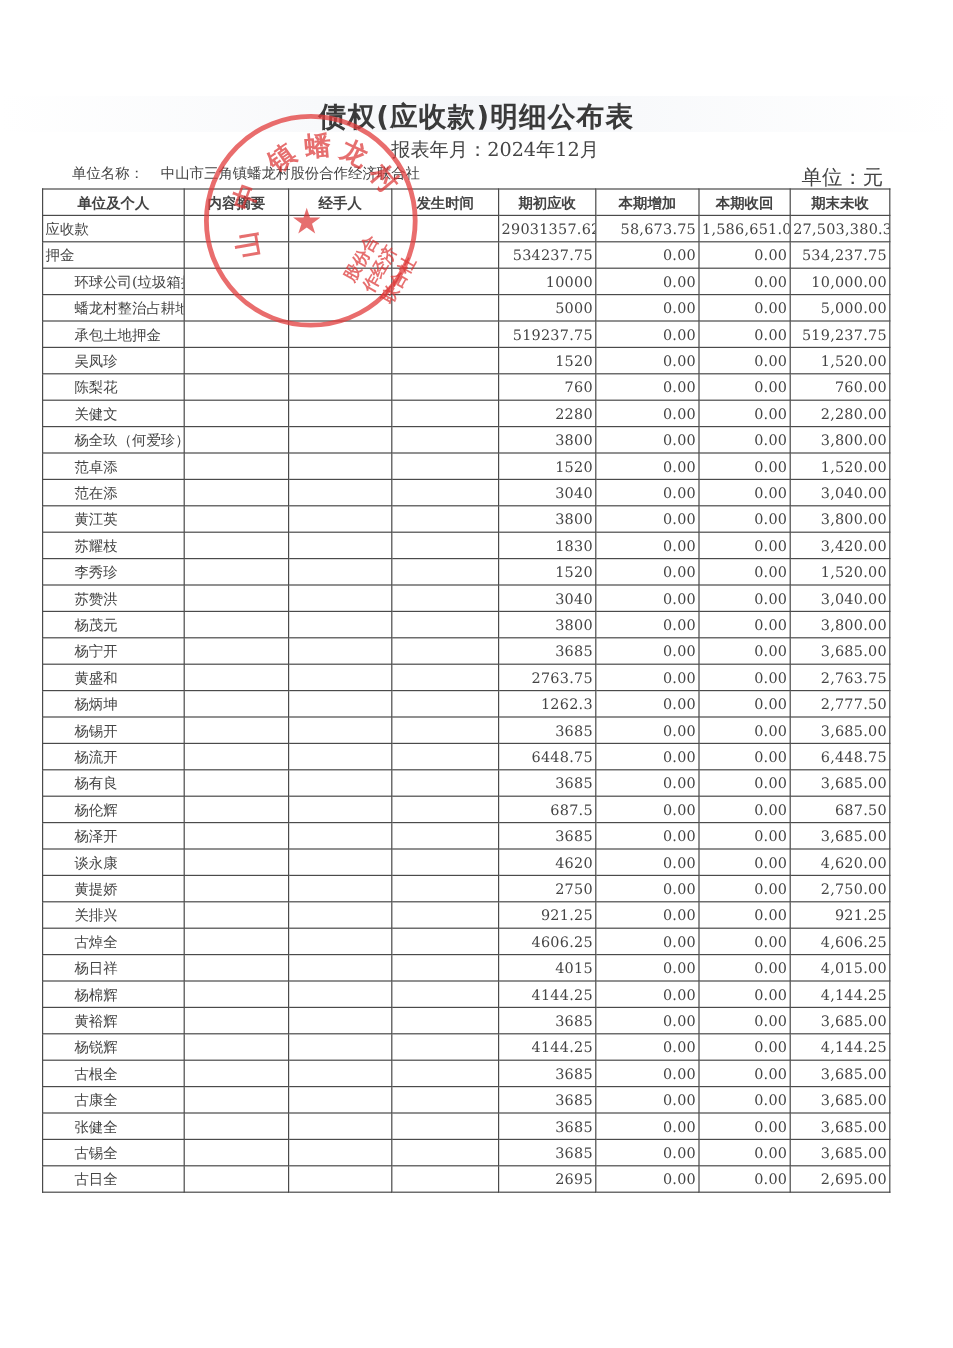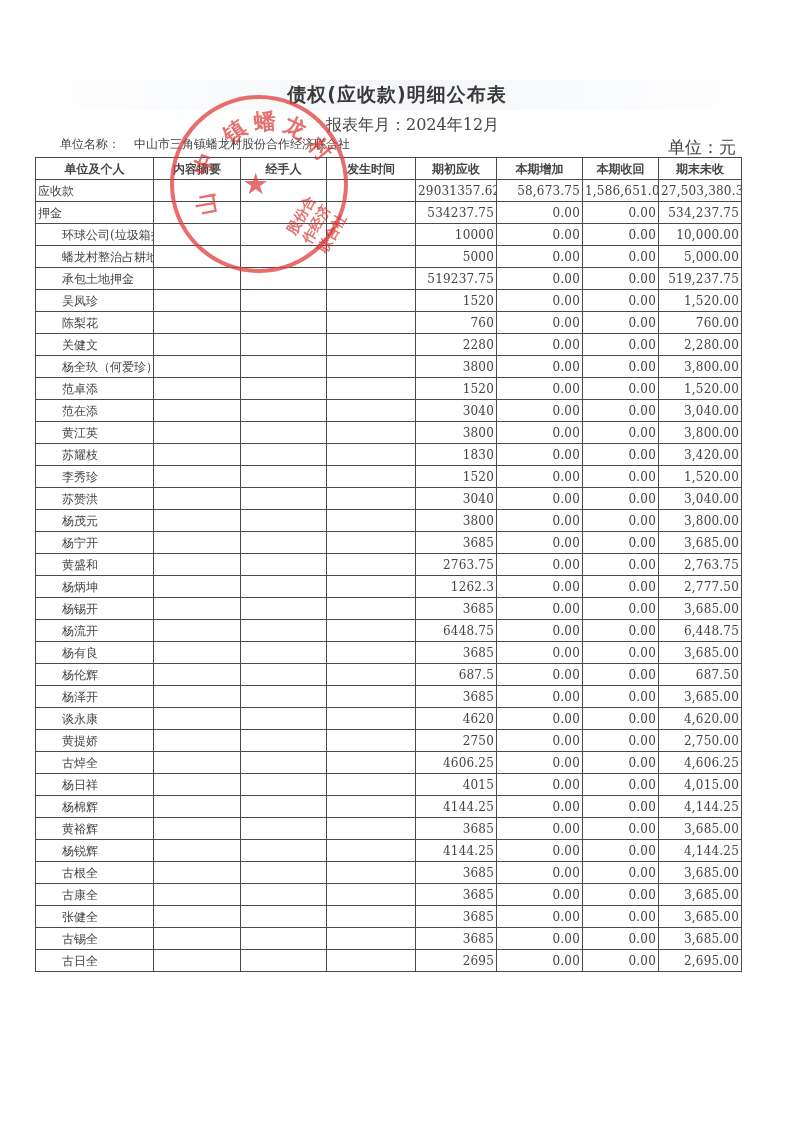--- a/index.html
+++ b/index.html
@@ -9,21 +9,21 @@
       font-family: "DejaVu Serif", "Liberation Serif", serif;
       color: #333;
     }
     .scan-noise {
       position: absolute; left: 0; top: 80px; width: 794px; height: 30px;
       background: linear-gradient(90deg, rgba(230,235,240,0.0), rgba(225,230,238,0.35), rgba(230,235,240,0.0));
     }
     .title {
       position: absolute; top: 82px; left: 0; width: 794px; text-align: center;
       font-family: "DejaVu Sans", "Liberation Sans", sans-serif;
-      font-weight: bold; font-size: 19px; color: #3a3a3a; letter-spacing: 1px;
+      font-weight: bold; font-size: 23px; color: #3a3a3a; letter-spacing: 1px;
     }
     .report-date {
       position: absolute; top: 115px; left: 326px; font-size: 16px; color: #444;
     }
     .unit-name-row {
       position: absolute; top: 136px; left: 60px; font-size: 12px; color: #444;
     }
     .unit-name-row .lbl { margin-right: 14px; }
     .unit-currency {
       position: absolute; top: 136px; right: 58px; font-size: 17px; color: #444;
@@ -350,20 +350,30 @@
         <td class="name l3">黄提娇</td>
         <td></td>
         <td></td>
         <td></td>
         <td class="num">2750</td>
         <td class="num">0.00</td>
         <td class="num">0.00</td>
         <td class="num">2,750.00</td>
       </tr>
       <tr>
+        <td class="name l3">关排兴</td>
+        <td></td>
+        <td></td>
+        <td></td>
+        <td class="num">921.25</td>
+        <td class="num">0.00</td>
+        <td class="num">0.00</td>
+        <td class="num">921.25</td>
+      </tr>
+      <tr>
         <td class="name l3">古焯全</td>
         <td></td>
         <td></td>
         <td></td>
         <td class="num">4606.25</td>
         <td class="num">0.00</td>
         <td class="num">0.00</td>
         <td class="num">4,606.25</td>
       </tr>
       <tr>

